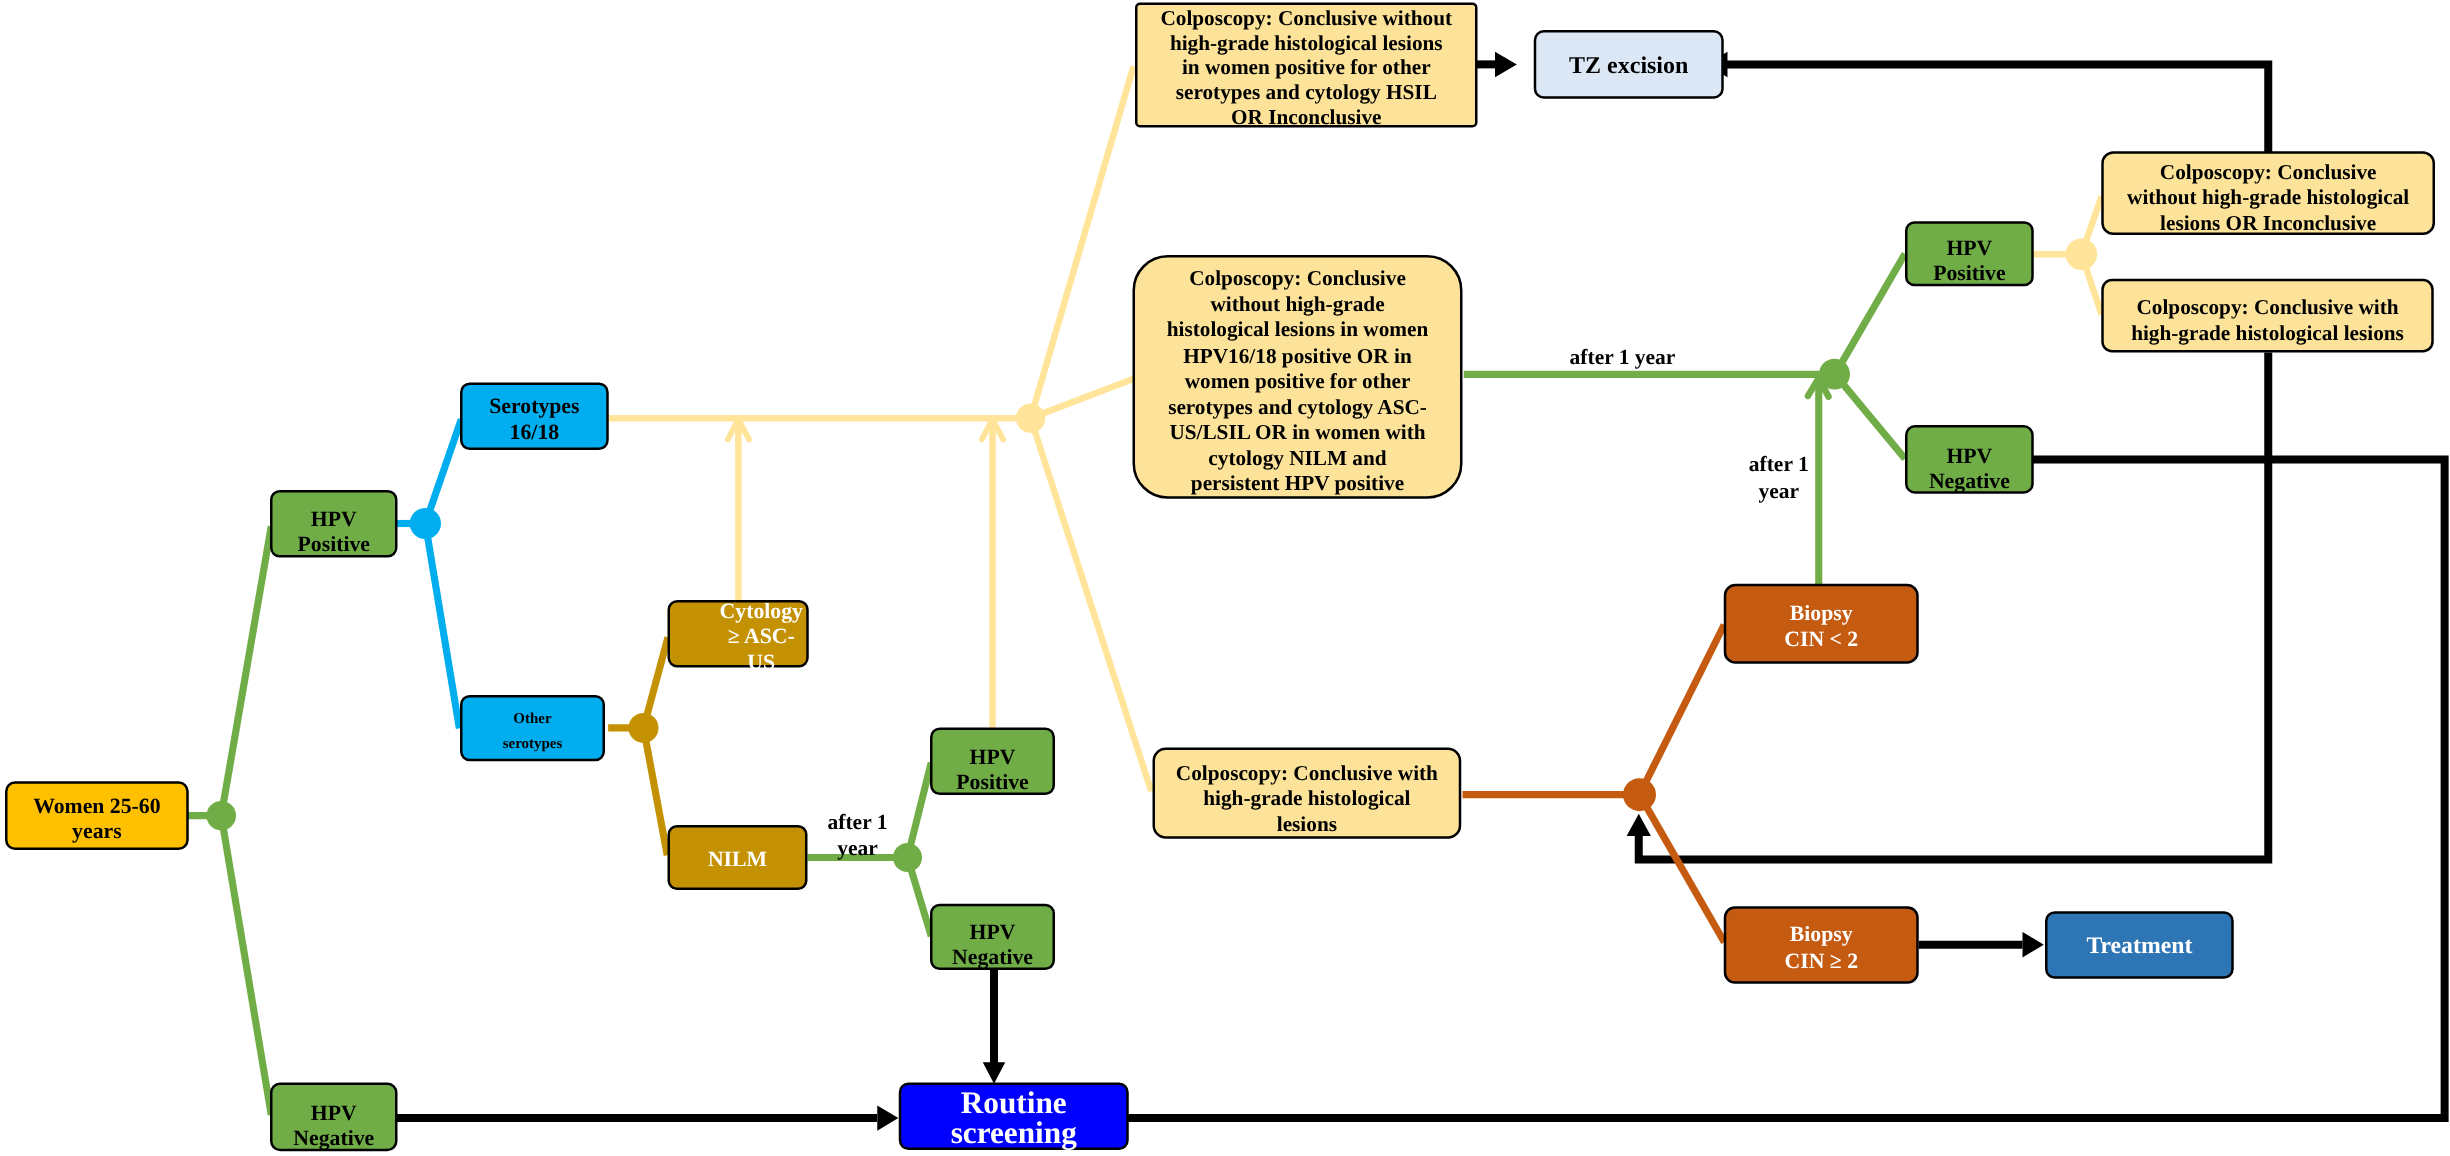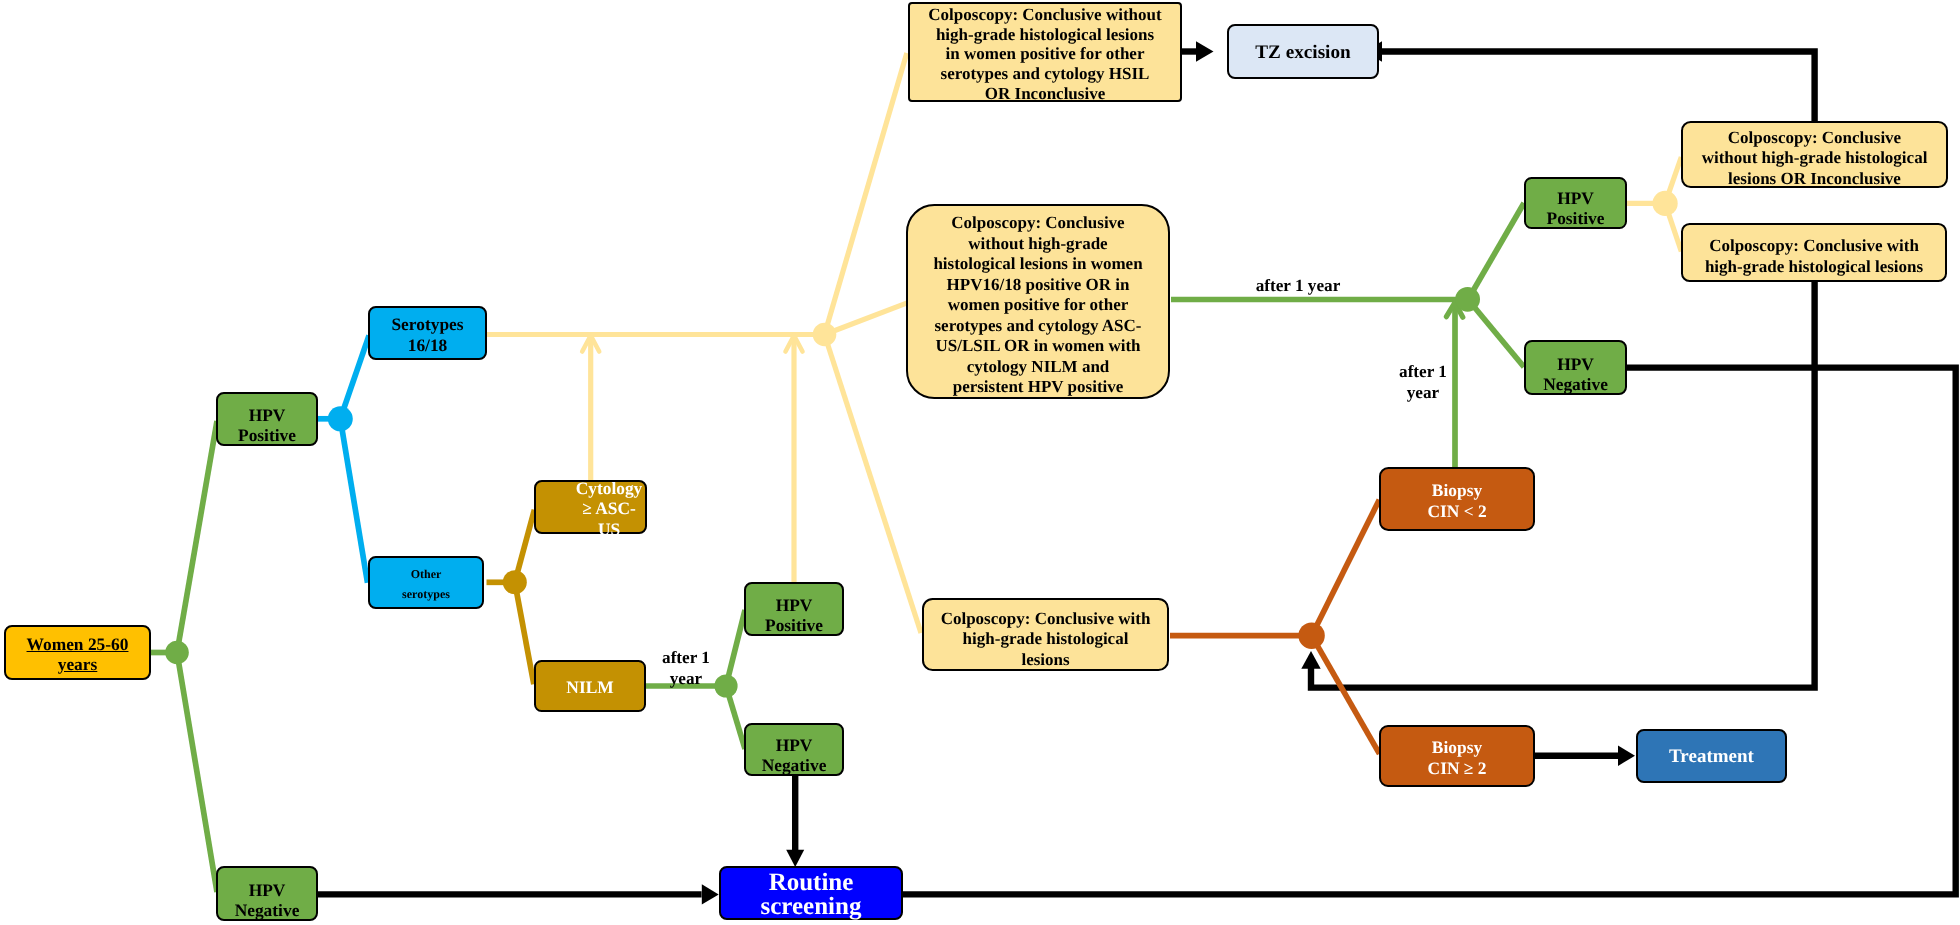--- a/index.html
+++ b/index.html
@@ -125,21 +125,21 @@
     <circle cx="340.3" cy="418.8" r="12.5" fill="#00aeef"></circle>
     <circle cx="514.8" cy="582.3" r="12" fill="#c49102"></circle>
     <circle cx="726" cy="686" r="11.6" fill="#70ad47"></circle>
     <circle cx="824.5" cy="334.5" r="11.8" fill="#ffe499"></circle>
     <circle cx="1467.6" cy="299.3" r="12.4" fill="#70ad47"></circle>
     <circle cx="1665.1" cy="203.4" r="12.6" fill="#ffe499"></circle>
     <circle cx="1311.6" cy="635.7" r="13.2" fill="#c55a11"></circle>
   </g>
 </svg>
 
-<div class="node n-amber" style="border-radius:8.0px;left:4px;top:625px;width:147px;height:55px;font-size:17.4px;line-height:20.2px;text-decoration:underline;">
+<div class="node n-amber" style="border-radius:8.0px;left:4px;top:625px;width:147px;height:55px;font-size:17.4px;line-height:20.2px;">
   <span>Women 25-60<br>years</span>
     </div>
 
 <div class="node n-green" style="border-radius:7.8px;left:216px;top:392px;width:102px;height:54px;font-size:17.4px;line-height:20.2px;">
   <span>HPV<br>Positive</span>
     </div>
 
 <div class="node n-green" style="border-radius:8.0px;left:216px;top:866px;width:102px;height:55px;font-size:17.4px;line-height:20.2px;">
   <span>HPV<br>Negative</span>
     </div>

